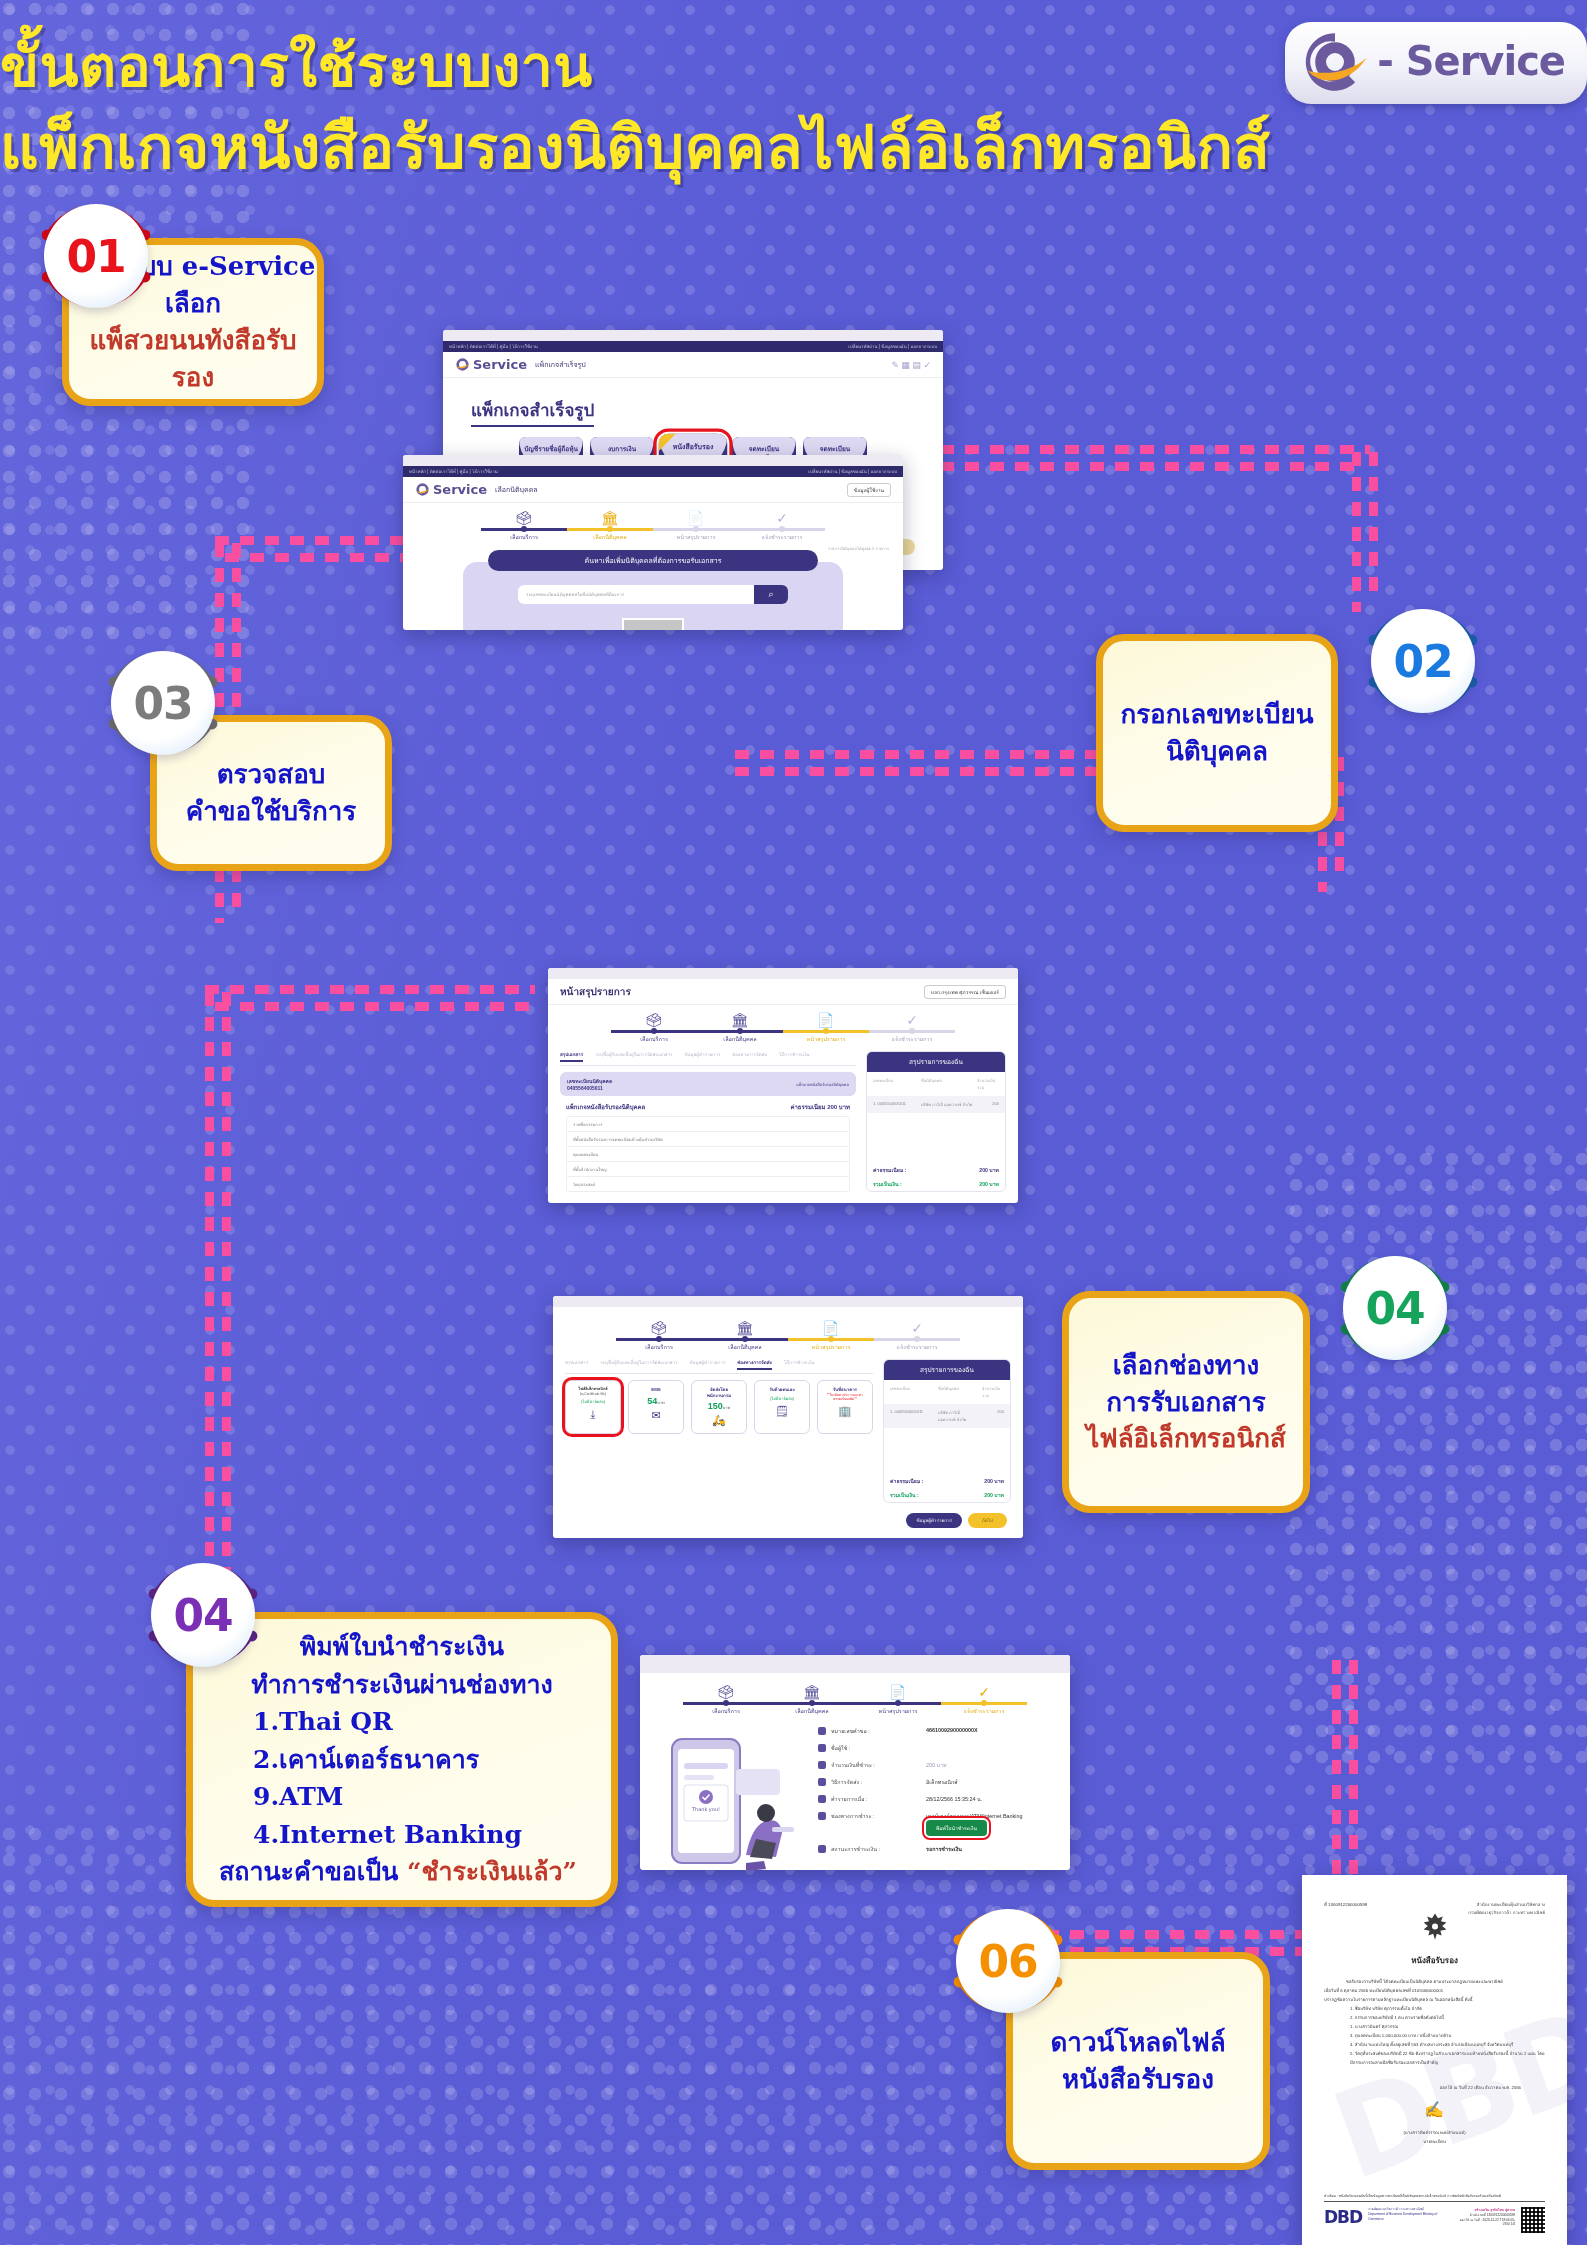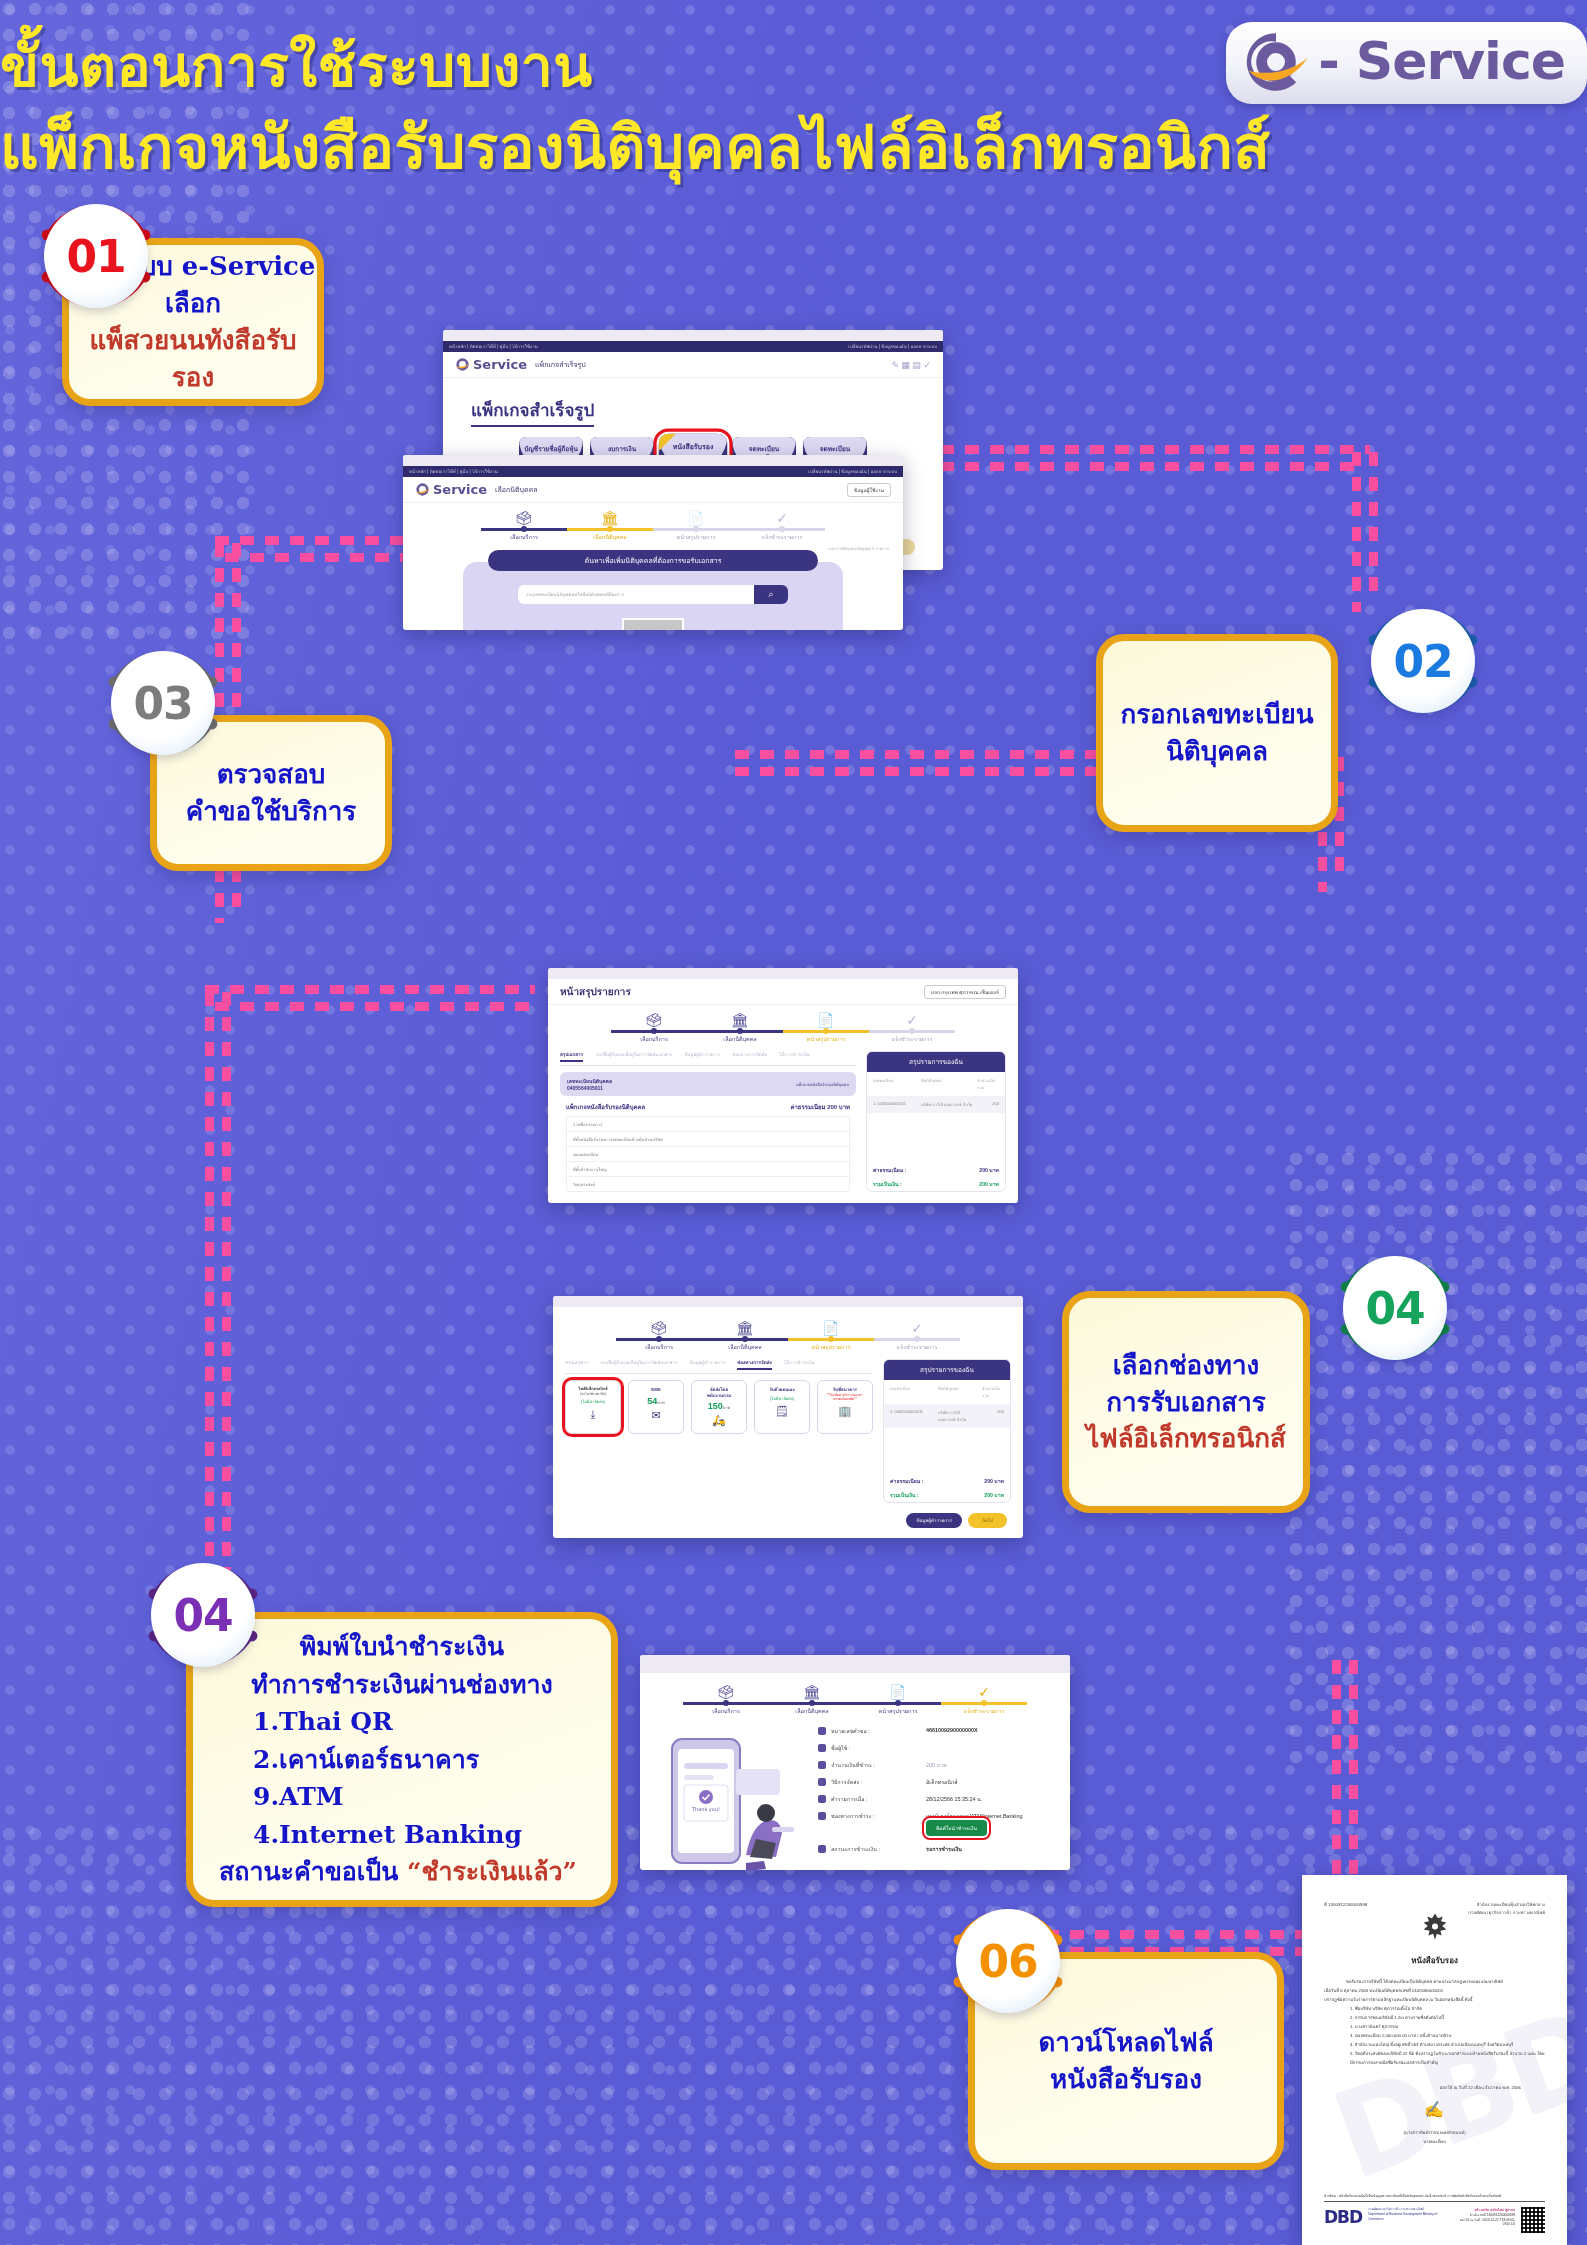--- a/index.html
+++ b/index.html
@@ -49,21 +49,21 @@
     display:inline-flex; align-items:center; gap:6px;
     background: linear-gradient(180deg,#ffffff 0%,#f2f2fa 55%,#dcdcec 100%);
     border-radius:26px;
     padding:4px 22px 6px 14px;
     box-shadow:0 3px 8px rgba(30,30,90,.3);
     position:relative; top:-4px;
   }
   #eservice-logo .eglyph { position:relative; width:72px; height:72px; flex:0 0 72px;}
   #eservice-logo .etext {
     font-family:"DejaVu Sans", sans-serif; font-weight:bold;
-    font-size:52px; color:#6b5a9e; text-shadow:none; letter-spacing:-1px;
+    font-size:40px; color:#6b5a9e; text-shadow:none; letter-spacing:-1px;
   }
   
   .dash-h, .dash-v { position:absolute; z-index:2; }
   .dash-h {
     height:9px;
     background-image: repeating-linear-gradient(to right,#fa4fa0 0 14px, transparent 14px 25px);
   }
   .dash-v {
     width:9px;
     background-image: repeating-linear-gradient(to bottom,#fa4fa0 0 14px, transparent 14px 25px);
@@ -838,21 +838,21 @@
         <span class="pink">สร้างเสริม ธุรกิจไทย สู่สากล</span><br>
         <span>อ้างอิงเลขที่ 1300912200000598</span><br>
         <span>ออกให้ ณ วันที่ : 2023-12-22 T18:04:05-0700</span>
         <span>1/4</span>
       </span>
       <span class="qr"></span>
     </div>
   </div>
 </div>
 
-<div class="card" style="left:968px;top:1952px;width:316px;height:218px;">
+<div class="card" style="left:1006px;top:1952px;width:264px;height:218px;">
   <div class="ct">
     <div>ดาวน์โหลดไฟล์</div>
     <div>หนังสือรับรอง</div>
   </div>
 </div>
 <div class="badge" style="left:945px;top:1898px;text-align:right;">
   <svg viewBox="0 0 126 126">
     <path d="M14 42 A56 56 0 0 1 112 42" fill="none" stroke="#f59000" stroke-width="3.4"></path>
     <path d="M112 84 A56 56 0 0 1 14 84" fill="none" stroke="#f59000" stroke-width="3.4"></path>
     <circle cx="14" cy="42" r="5.4" fill="#f59000"></circle>

